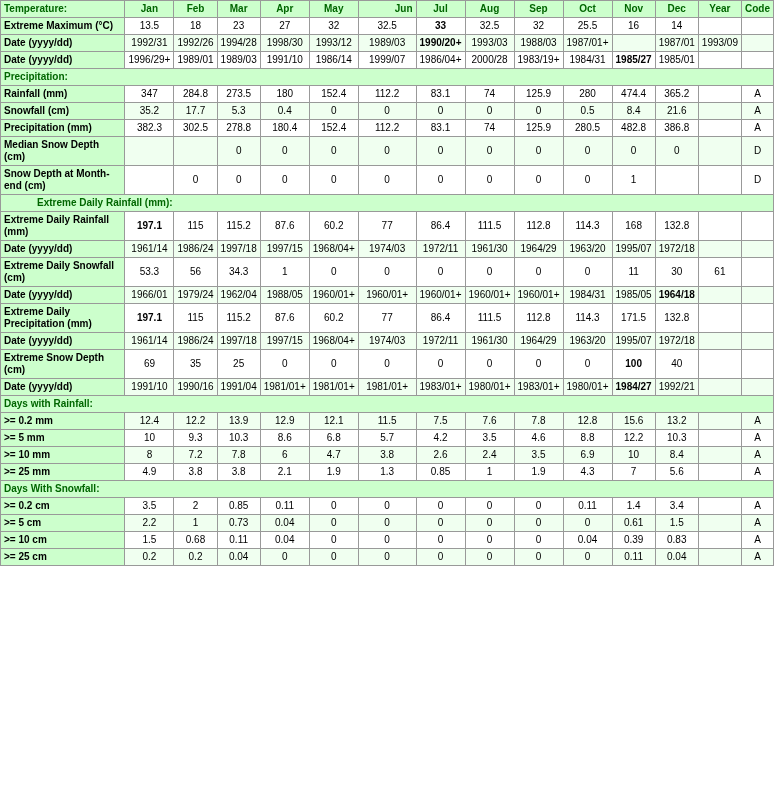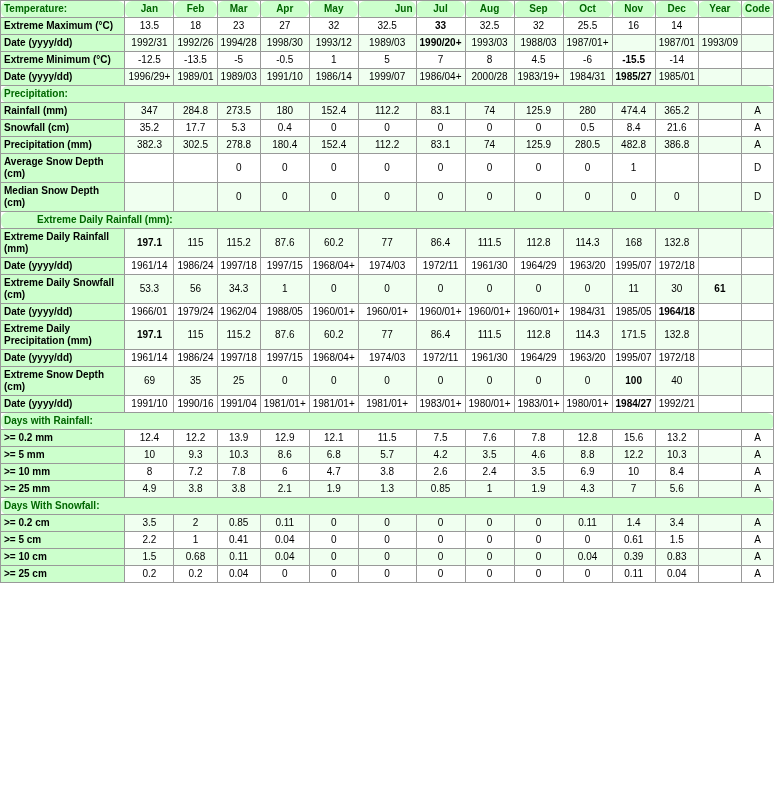--- a/index.html
+++ b/index.html
@@ -14,21 +14,21 @@
     }
     .row-header {
       text-align: left;
       background: #ccffcc;
       font-weight: normal;
       min-width: 80px;
     }
     tr:nth-child(even) td { background: #f0fff0; }
     tr td { background: #ffffff; }
     .row-header { background: #ccffcc !important; font-weight: bold; }
-    .section-row td { background: #ccffcc !important; font-weight: bold; color: #006600; border-radius: 7px; }
+    .section-row td { background: #ccffcc !important; font-weight: bold; color: #006600; }
     .data-row td.row-header { background: #ccffcc !important; }
     .data-row td { background: #ffffff; }
   </style>
 </head>
 <body>
 
 <table>
   <thead>
     <tr class="section-row">
       <td class="row-header" style="font-weight:bold;color:#006600;">Temperature:</td>
@@ -77,37 +77,20 @@
         <td style="font-weight: bold;">1990/20+</td>
         <td>1993/03</td>
         <td>1988/03</td>
         <td>1987/01+</td>
         <td></td>
         <td>1987/01</td>
         <td>1993/09</td>
         <td></td>
       </tr>
       <tr class="data-row">
-        <td class="row-header">Extreme Minimum (°C)</td>
-        <td>-12.5</td>
-        <td>-13.5</td>
-        <td>-5</td>
-        <td>-0.5</td>
-        <td>1</td>
-        <td>5</td>
-        <td>7</td>
-        <td>8</td>
-        <td>4.5</td>
-        <td>-6</td>
-        <td style="font-weight: bold;">-15.5</td>
-        <td>-14</td>
-        <td></td>
-        <td></td>
-      </tr>
-      <tr class="data-row">
         <td class="row-header">Date (yyyy/dd)</td>
         <td>1996/29+</td>
         <td>1989/01</td>
         <td>1989/03</td>
         <td>1991/10</td>
         <td>1986/14</td>
         <td>1999/07</td>
         <td>1986/04+</td>
         <td>2000/28</td>
         <td>1983/19+</td>
@@ -165,50 +148,50 @@
         <td>83.1</td>
         <td>74</td>
         <td>125.9</td>
         <td>280.5</td>
         <td>482.8</td>
         <td>386.8</td>
         <td></td>
         <td>A</td>
       </tr>
       <tr class="data-row">
-        <td class="row-header">Average Snow Depth (cm)</td>
-        <td></td>
-        <td></td>
+        <td class="row-header">Median Snow Depth (cm)</td>
+        <td></td>
+        <td></td>
+        <td>0</td>
+        <td>0</td>
+        <td>0</td>
+        <td>0</td>
+        <td>0</td>
+        <td>0</td>
+        <td>0</td>
+        <td>0</td>
+        <td>0</td>
+        <td>0</td>
+        <td></td>
+        <td>D</td>
+      </tr>
+      <tr class="data-row">
+        <td class="row-header">Snow Depth at Month-end (cm)</td>
+        <td></td>
+        <td>0</td>
         <td>0</td>
         <td>0</td>
         <td>0</td>
         <td>0</td>
         <td>0</td>
         <td>0</td>
         <td>0</td>
         <td>0</td>
         <td>1</td>
         <td></td>
-        <td></td>
-        <td>D</td>
-      </tr>
-      <tr class="data-row">
-        <td class="row-header">Median Snow Depth (cm)</td>
-        <td></td>
-        <td></td>
-        <td>0</td>
-        <td>0</td>
-        <td>0</td>
-        <td>0</td>
-        <td>0</td>
-        <td>0</td>
-        <td>0</td>
-        <td>0</td>
-        <td>0</td>
-        <td>0</td>
         <td></td>
         <td>D</td>
       </tr>
       <tr class="section-row">
         <td colspan="15" class="row-header" style="font-weight: bold; color: rgb(0, 102, 0); padding-left: 36px;">Extreme Daily Rainfall (mm):</td>
       </tr>
       <tr class="data-row">
         <td class="row-header">Extreme Daily Rainfall (mm)</td>
         <td style="font-weight: bold;">197.1</td>
         <td>115</td>
@@ -249,21 +232,21 @@
         <td>34.3</td>
         <td>1</td>
         <td>0</td>
         <td>0</td>
         <td>0</td>
         <td>0</td>
         <td>0</td>
         <td>0</td>
         <td>11</td>
         <td>30</td>
-        <td style="font-weight: bold; margin-left: 8px;">61</td>
+        <td style="font-weight: normal; margin-left: 8px;">61</td>
         <td></td>
       </tr>
       <tr class="data-row">
         <td class="row-header">Date (yyyy/dd)</td>
         <td>1966/01</td>
         <td>1979/24</td>
         <td>1962/04</td>
         <td>1988/05</td>
         <td>1960/01+</td>
         <td>1960/01+</td>
@@ -432,21 +415,21 @@
         <td>0.11</td>
         <td>1.4</td>
         <td>3.4</td>
         <td></td>
         <td>A</td>
       </tr>
       <tr class="data-row">
         <td class="row-header">&gt;= 5 cm</td>
         <td>2.2</td>
         <td>1</td>
-        <td>0.41</td>
+        <td>0.73</td>
         <td>0.04</td>
         <td>0</td>
         <td>0</td>
         <td>0</td>
         <td>0</td>
         <td>0</td>
         <td>0</td>
         <td>0.61</td>
         <td>1.5</td>
         <td></td>

